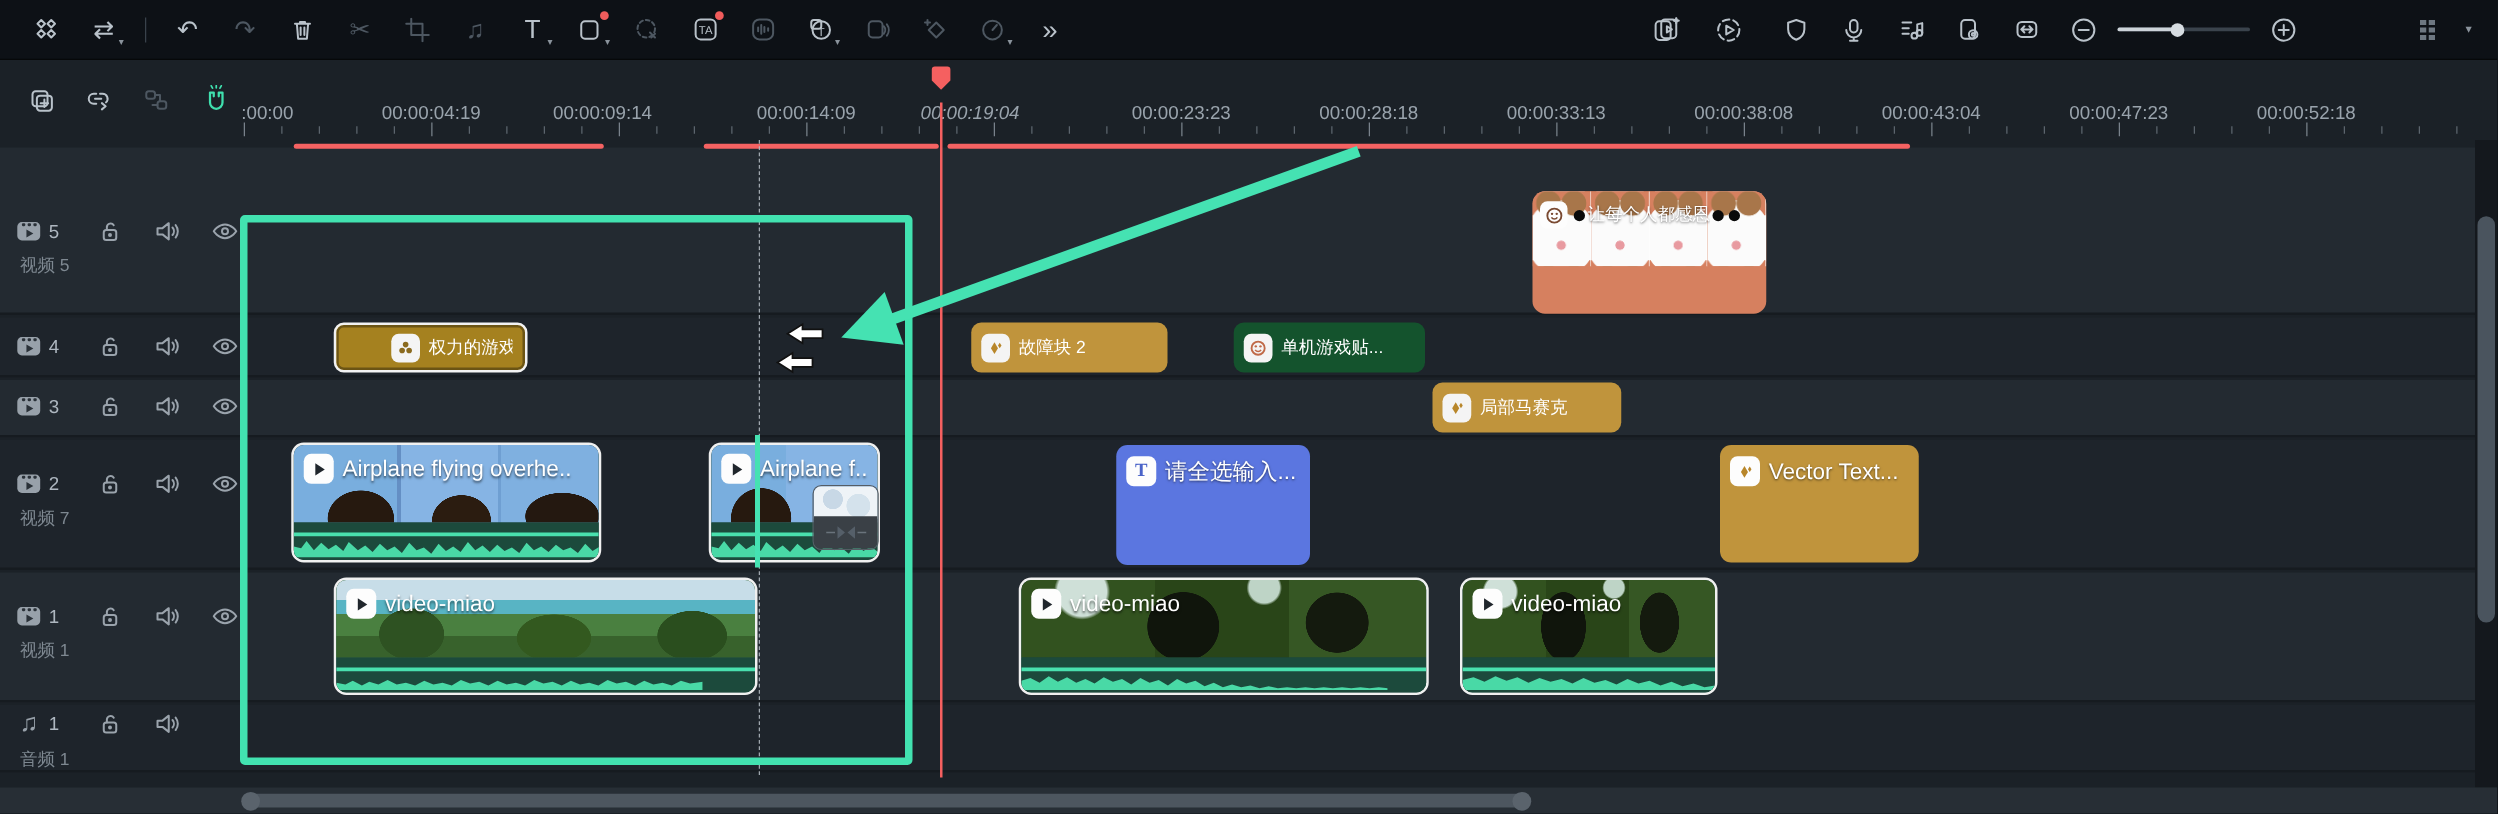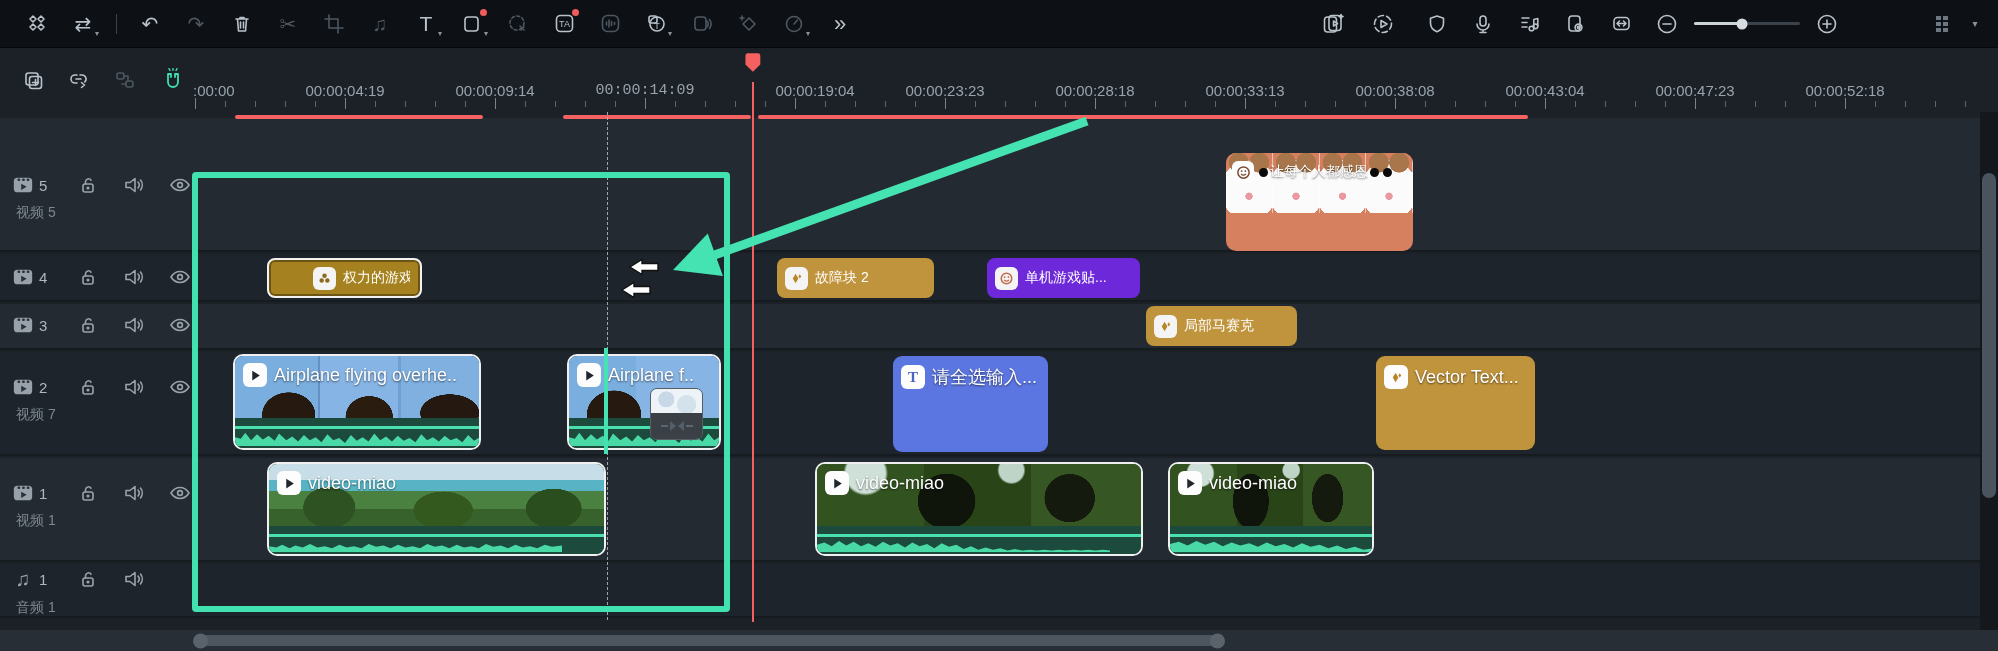--- a/index.html
+++ b/index.html
@@ -44,21 +44,21 @@
   .tnum{font-size:15px;color:#aeb7c0;margin-left:5px;width:14px;}
   .hicon{width:22px;height:22px;display:flex;align-items:center;justify-content:center;cursor:pointer;}
   .hicon svg{stroke:#9aa3ac;fill:none;stroke-width:1.6;stroke-linecap:round;stroke-linejoin:round;}
   .sp28{width:24px;}
   .tlabel{position:absolute;left:16px;font-size:14px;color:#7e8891;white-space:nowrap;}
   
   .fxclip{position:absolute;height:40px;border-radius:8px;display:flex;align-items:center;padding:0 10px 0 8px;cursor:pointer;}
   .fxclip .chip{width:23px;height:23px;border-radius:6px;background:#f4f4f4;display:flex;align-items:center;justify-content:center;margin-right:7px;flex:0 0 auto;}
   .fxclip .clabel{color:#fff;font-size:14px;white-space:nowrap;overflow:hidden;}
   .gold{background:#c0943c;}
-  .salmon{background:#6d28d9;}
+  .salmon{background:#14532d;}
   .selectedfx{background:#a5811f;border:2px solid #f2f2f2;box-shadow:inset 0 0 0 2px rgba(0,0,0,.35);}
   .videoclip{position:absolute;border:2px solid #f0f0f0;border-radius:10px;overflow:hidden;background:#17413a;cursor:pointer;}
   .vthumb{position:absolute;left:0;top:0;right:0;height:62px;}
   .vband{position:absolute;left:0;right:0;top:62px;bottom:0;background:#1c4a3c;}
   .tealline{position:absolute;left:0;right:0;top:70px;height:3px;background:#49e0ae;}
   .wave{position:absolute;left:0;right:0;bottom:2px;height:22px;}
   .clipoverlay{position:absolute;left:8px;top:7px;display:flex;align-items:center;z-index:3;}
   .playchip{width:24px;height:24px;border-radius:6px;background:#fdfdfd;display:flex;align-items:center;justify-content:center;margin-right:7px;flex:0 0 auto;}
   .vclabel{color:#fff;font-size:18px;text-shadow:0 1px 2px rgba(0,0,0,.6);white-space:nowrap;}
   .textclip{position:absolute;border-radius:9px;cursor:pointer;}
@@ -327,23 +327,23 @@
       <div class="tbi" style="margin-left:8px;">
         <svg width="24" height="24" viewBox="0 0 24 24" style="stroke:#3fe0ae;">
             <path d="M7 9v5a5 5 0 0 0 10 0V9M7 9V6h3v3M14 9V6h3v3" stroke-width="1.8"></path>
             <path d="M9 2.5l-1-1.8M12 2.2V.6M15 2.5l1-1.8" stroke-width="1.4"></path>
           </svg>
       </div>
     </div>
     <div class="ruler" id="ruler">
       <span class="ruler-label first" style="left:3px;">:00:00</span>
       <span class="ruler-label" style="left:155px;">00:00:04:19</span>
-      <span class="ruler-label" style="left:305px;text-align:right;">00:00:09:14</span>
-      <span class="ruler-label" style="left:455px;font-family:Liberation Mono, monospace;">00:00:14:09</span>
-      <span class="ruler-label" style="left:625px;">00:00:19:04</span>
+      <span class="ruler-label" style="left:292px;text-align:right;">00:00:09:14</span>
+      <span class="ruler-label" style="left:455px;">00:00:14:09</span>
+      <span class="ruler-label" style="left:586px;font-style:italic;">00:00:19:04</span>
       <span class="ruler-label" style="left:755px;">00:00:23:23</span>
       <span class="ruler-label" style="left:905px;">00:00:28:18</span>
       <span class="ruler-label" style="left:1055px;">00:00:33:13</span>
       <span class="ruler-label" style="left:1205px;">00:00:38:08</span>
       <span class="ruler-label" style="left:1355px;">00:00:43:04</span>
       <span class="ruler-label" style="left:1505px;">00:00:47:23</span>
       <span class="ruler-label" style="left:1655px;">00:00:52:18</span>
     <div class="tick major" style="left: 5px;"></div>
         <div class="tick minor" style="left: 35px;"></div>
         <div class="tick minor" style="left: 65px;"></div>
@@ -710,21 +710,21 @@
     <div class="clipoverlay">
       <span class="playchip">
           <svg width="13" height="13" viewBox="0 0 12 12">
             <path d="M3 1.5l7 4.5-7 4.5z" fill="#20262c"></path>
           </svg>
         </span>
       <span class="vclabel">Airplane flying overhe..</span>
     </div>
   </div>
 
-  <div class="videoclip" style="left:567px;top:354px;width:154px;height:96px;">
+  <div class="videoclip" style="left:567px;top:354px;width:137px;height:96px;">
     <div class="vthumb thumb-sky2"></div>
     <div class="vband"></div>
       <div class="tealline"></div>
     <svg class="wave" viewBox="0 0 400 30" preserveAspectRatio="none">
         <polygon fill="#49d9a6" points="0,30 0,18 8,20 14,12 22,22 30,14 38,21 46,16 54,23 60,13 70,22 78,17 86,24 94,15 102,22 110,18 118,25 126,14 134,22 142,19 150,26 158,15 166,23 174,18 182,24 190,13 198,22 206,17 214,24 222,16 230,23 238,19 246,25 254,14 262,22 270,18 278,24 286,16 294,22 302,19 310,25 318,15 326,23 334,18 342,24 350,16 358,22 366,19 374,25 382,17 390,23 400,20 400,30"></polygon>
       </svg>
     <div class="clipoverlay">
       <span class="playchip">
           <svg width="13" height="13" viewBox="0 0 12 12">
             <path d="M3 1.5l7 4.5-7 4.5z" fill="#20262c"></path>

